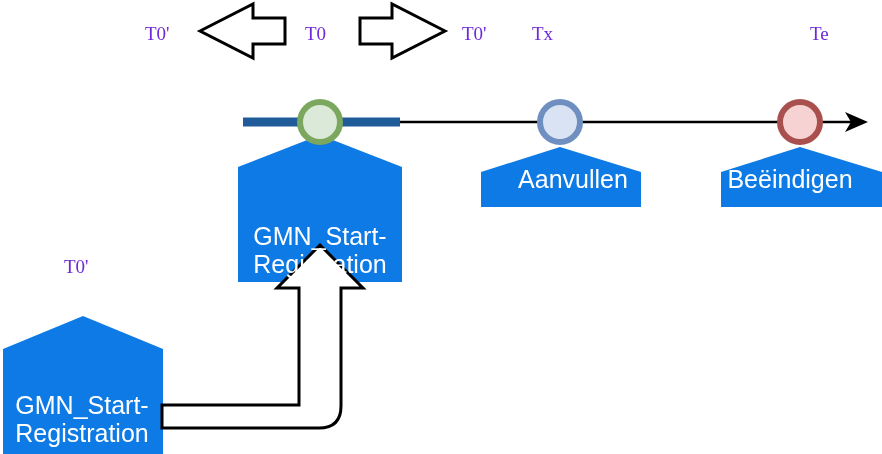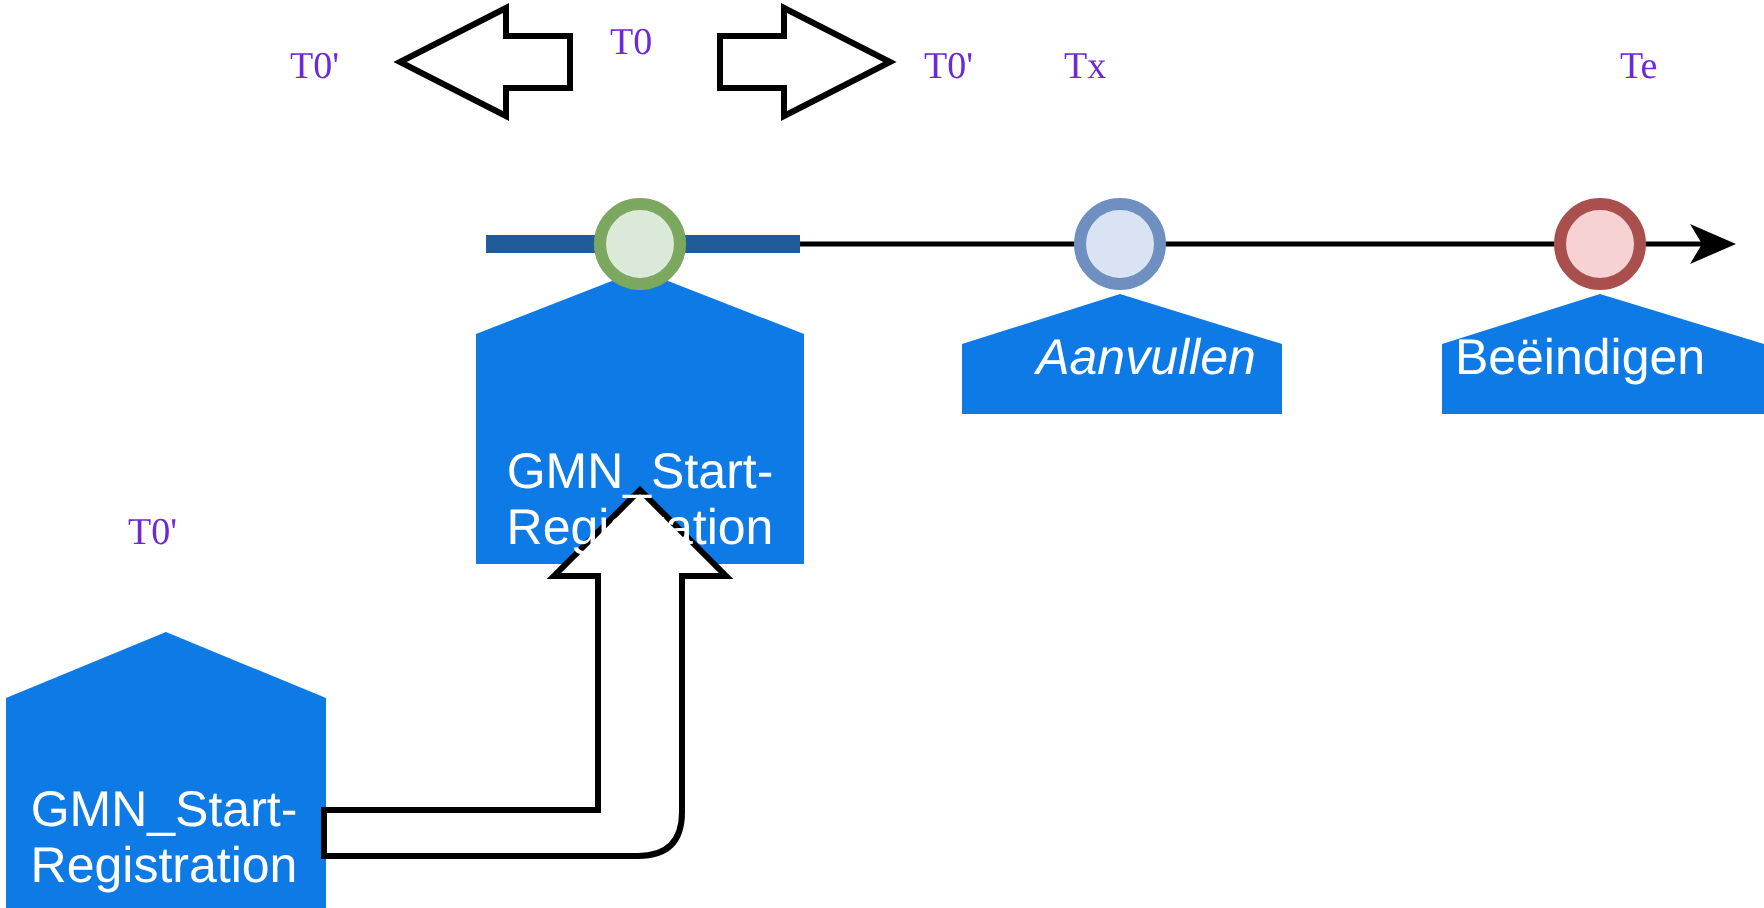--- a/index.html
+++ b/index.html
@@ -81,33 +81,33 @@
          L 341,288
          L 341,406
          Q 341,428 319,428
          L 162,428
          Z" fill="#ffffff" stroke="#000000" stroke-width="3" stroke-linejoin="miter"></path>
 
   </svg>
 
   <div class="lbl" style="left:145px; top:24px;">T0'</div>
 
-  <div class="lbl" style="left:305px; top:12px;">T0</div>
+  <div class="lbl" style="left:305px; top:24px;">T0</div>
 
   <div class="lbl" style="left:462px; top:24px;">T0'</div>
 
   <div class="lbl" style="left:532px; top:24px;">Tx</div>
 
   <div class="lbl" style="left:810px; top:24px;">Te</div>
 
   <div class="lbl" style="left:64px; top:257px;">T0'</div>
 
   <div class="pent-label big" style="left:238px; top:222px; width:164px;">GMN_Start-
 Registration</div>
 
-  <div class="pent-label big" style="left:481px; top:165px; width:184px;font-style:italic;">Aanvullen</div>
+  <div class="pent-label big" style="left:481px; top:165px; width:184px;">Aanvullen</div>
 
   <div class="pent-label big" style="left:721px; top:165px; width:138px;">Beëindigen</div>
 
   <div class="pent-label big" style="left:1px; top:391px; width:162px;">GMN_Start-
 Registration</div>
 
 </div>
 
 </body></html>

